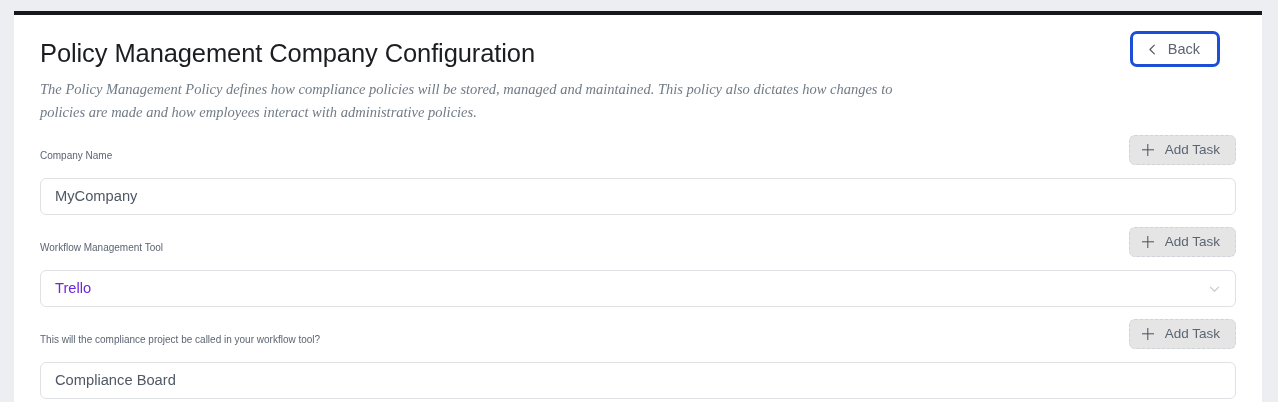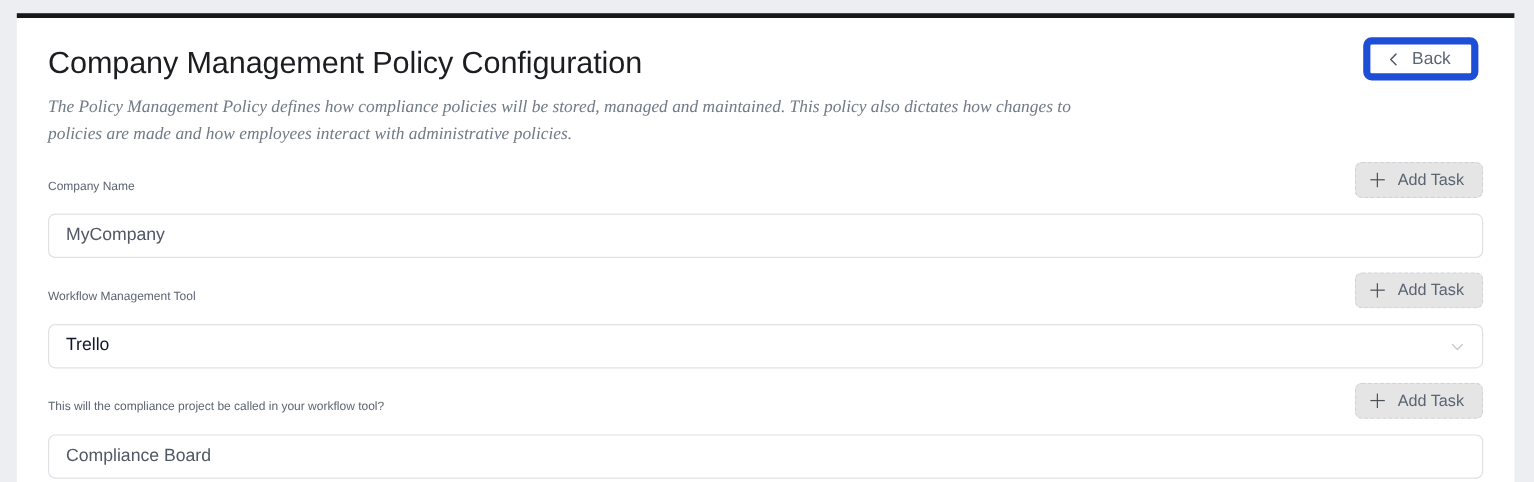--- a/index.html
+++ b/index.html
@@ -64,30 +64,30 @@
     line-height: 23px;
     font-style: italic;
     color: #707b86;
     margin: 9px 0 0 0;
     max-width: 900px;
     font-family: Liberation Serif, serif;
   }
 
   .back-button {
     position: absolute;
-    right: 4px;
+    right: 16px;
     top: 16px;
     display: inline-flex;
     align-items: center;
     justify-content: flex-end;
     gap: 10px;
     height: 36px;
     padding: 0 17px 0 14px;
     background: #ffffff;
-    border: 6px solid #1d4ed8;
+    border: 3px solid #1d4ed8;
     border-radius: 7px;
     cursor: pointer;
     box-sizing: border-box;
   }
   .back-button .back-label {
     font-size: 14.5px;
     color: #5b6572;
     line-height: 1;
   }
   .chev-left {
@@ -192,21 +192,21 @@
     background: #ffffff;
     border: 1px solid #dfe1e5;
     border-radius: 6px;
     box-sizing: border-box;
     display: flex;
     align-items: center;
     cursor: pointer;
   }
   .select-input .value {
     font-size: 14.7px;
-    color: #0f172a;
+    color: #6d28d9;
     padding-left: 14px;
     line-height: 1;
   }
   .chev-down {
     position: absolute;
     right: 14px;
     top: 50%;
     transform: translateY(-50%);
     width: 13px;
     height: 13px;
@@ -214,21 +214,21 @@
   .chev-down svg { display: block; }
 </style>
 </head>
 <body>
 
 <div class="page">
   <div class="card">
     <div class="card-inner">
 
       <div class="header">
-        <h1 class="page-title">Company Management Policy Configuration</h1>
+        <h1 class="page-title">Policy Management Company Configuration</h1>
         <p class="page-desc">The Policy Management Policy defines how compliance policies will be stored, managed and maintained. This policy also dictates how changes to policies are made and how employees interact with administrative policies.</p>
 
         <div class="back-button">
           <span class="chev-left">
             <svg viewBox="0 0 12 12" width="11" height="11" aria-hidden="true">
               <path d="M8 1.2 L3.2 6 L8 10.8" fill="none" stroke="#4f5864" stroke-width="1.3" stroke-linecap="round" stroke-linejoin="round"></path>
             </svg>
           </span>
           <span class="back-label">Back</span>
         </div>

